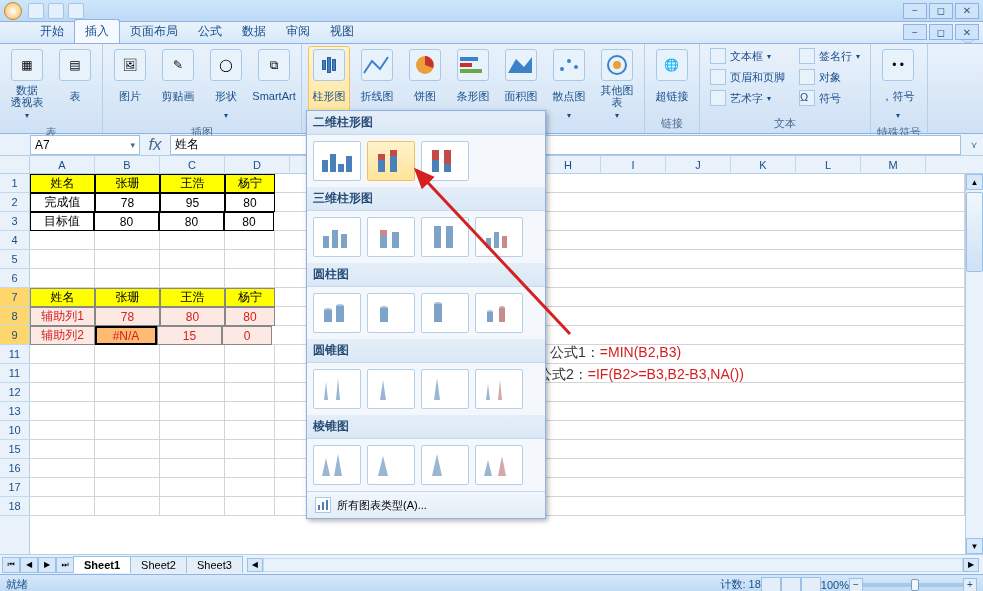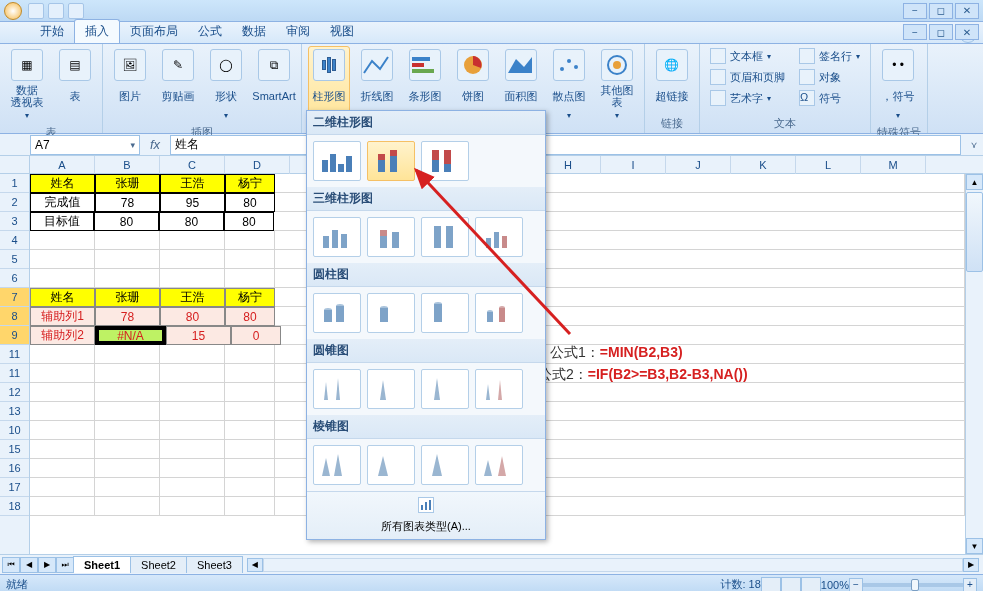--- a/index.html
+++ b/index.html
@@ -35,21 +35,21 @@
 
 
 .glyph-bars span { display:inline-block; width:4px; background:#3b82c9; margin-right:1px; border:1px solid #2e5d94; }
 .glyph-bars .b1{height:10px} .glyph-bars .b2{height:16px} .glyph-bars .b3{height:12px}
 
 
 .namebox-row { height: 22px; display: flex; align-items: center; border-bottom: 1px solid #b4cfe8; background: #e9f2fb; }
 .namebox { width: 110px; height: 20px; margin-left: 30px; border: 1px solid #9cc1e6; background: #fff; display:flex; align-items:center; padding:0 4px; font-size:12px; }
 .namebox .nb-dd { margin-left:auto; font-size:9px; color:#4a6a8f; }
 .fx-controls { display:flex; gap:2px; margin: 0 6px; }
-.fx-btn { width:18px; height:18px; display:flex; align-items:center; justify-content:center; font-size:13px; color:#4a6a8f; font-style:italic; }
+.fx-btn { width:18px; height:18px; display:flex; align-items:center; justify-content:center; font-size:17px; color:#4a6a8f; font-style:italic; }
 .formula-input { flex:1; height:20px; border:1px solid #9cc1e6; background:#fff; padding:0 4px; font-size:12px; margin-right:4px; }
 .fx-expand { width:18px; height:18px; display:flex; align-items:center; justify-content:center; font-size:9px; color:#4a6a8f; }
 
 
 .grid-area { display:flex; height:380px; position:relative; }
 .row-headers { width:30px; background:#e9f2fb; border-right:1px solid #b4cfe8; }
 .col-headers { display:flex; height:18px; background:#e9f2fb; border-bottom:1px solid #b4cfe8; }
 .corner { width:30px; height:18px; background:#e9f2fb; border-right:1px solid #b4cfe8; border-bottom:1px solid #b4cfe8; }
 .col-h { height:18px; border-right:1px solid #c5d8ec; text-align:center; font-size:11px; color:#1a4e8a; line-height:18px; }
 .row-h { height:19px; border-bottom:1px solid #c5d8ec; text-align:center; font-size:11px; color:#1a4e8a; line-height:19px; }
@@ -67,29 +67,29 @@
 .scroll-track { flex:1; background:#e9f2fb; }
 .scroll-thumb { background:linear-gradient(#f1f7fc,#cfe1f5); border:1px solid #9cc1e6; border-radius:2px; }
 
 
 .chart-dd { position:absolute; left:306px; top:110px; width:240px; background:#f4f8fc; border:1px solid #8db2e3; box-shadow:2px 2px 5px rgba(0,0,0,0.3); z-index:10; }
 .chart-sec-hdr { background:linear-gradient(#e4eef8,#dae8f6); padding:3px 6px; font-size:12px; font-weight:bold; color:#2a4e78; border-bottom:1px solid #c5d8ec; }
 .chart-sec-body { display:flex; flex-wrap:wrap; gap:6px; padding:6px; }
 .chart-opt { width:48px; height:40px; border:1px solid #b4cfe8; background:#fff; display:flex; align-items:center; justify-content:center; cursor:pointer; border-radius:2px; }
 .chart-opt.hl { border:1px solid #f5c065; background:linear-gradient(#fff3cd,#ffe498); }
 .chart-opt svg { width:38px; height:30px; }
-.chart-all { display:flex; align-items:center; gap:6px; padding:5px 8px; background:linear-gradient(#f1f7fc,#e4eef8); border-top:1px solid #c5d8ec; font-size:11px; cursor:pointer;flex-direction:column; }
+.chart-all { display:flex; align-items:center; gap:6px; padding:5px 8px; background:linear-gradient(#f1f7fc,#e4eef8); border-top:1px solid #c5d8ec; font-size:11px; cursor:pointer; }
 .chart-all .sicon { width:16px; height:16px; background:#fff; border:1px solid #a9c8e7; display:flex; align-items:center; justify-content:center; }
 
 
 .arrow { position:absolute; left:410px; top:164px; z-index:20; pointer-events:none; }
 
 
 .annot { position:absolute; font-size:14px; z-index:5; color:#333; }
-.annot .fred { color:#d62020;font-weight:bold; }
+.annot .fred { color:#d62020; }
 
 
 .sheet-tabs { height:20px; display:flex; align-items:center; background:#e9f2fb; border-top:1px solid #b4cfe8; }
 .nav-btns { display:flex; margin-left:2px; }
 .nav-b { width:18px; height:16px; background:#d6e8fa; border:1px solid #9cc1e6; display:flex; align-items:center; justify-content:center; font-size:8px; cursor:pointer; }
 .stab { padding:2px 10px; font-size:11px; border:1px solid #9cc1e6; border-bottom:none; margin-left:-1px; background:#e4eef8; cursor:pointer; }
 .stab.active { background:#fff; font-weight:bold; }
 .hscroll { flex:1; display:flex; align-items:center; margin:0 4px; }
 .hscroll .scroll-btn { width:16px; height:14px; }
 .hscroll .track { flex:1; height:14px; background:#e9f2fb; border:1px solid #c5d8ec; }
@@ -190,36 +190,36 @@
             <svg viewBox="0 0 30 24">
               <polyline points="2,20 10,8 18,16 26,4" stroke="#3b82c9" stroke-width="2" fill="none"></polyline>
             </svg>
           </div>
           <div class="lbl">折线图</div>
           <span class="dd-arrow">▾</span>
         </div>
       <div class="big-btn">
           <div class="bicon">
             <svg viewBox="0 0 30 24">
+              <circle cx="15" cy="12" r="9" fill="#e8a03a"></circle>
+              <path d="M15 12 L15 3 A9 9 0 0 1 23 15 Z" fill="#c83030"></path>
+            </svg>
+          </div>
+          <div class="lbl">饼图</div>
+          <span class="dd-arrow">▾</span>
+        </div>
+      <div class="big-btn">
+          <div class="bicon">
+            <svg viewBox="0 0 30 24">
               <rect x="2" y="4" width="18" height="4" fill="#3b82c9"></rect>
               <rect x="2" y="10" width="12" height="4" fill="#c83030"></rect>
               <rect x="2" y="16" width="22" height="4" fill="#6aa84f"></rect>
             </svg>
           </div>
           <div class="lbl">条形图</div>
-          <span class="dd-arrow">▾</span>
-        </div>
-      <div class="big-btn">
-          <div class="bicon">
-            <svg viewBox="0 0 30 24">
-              <circle cx="15" cy="12" r="9" fill="#e8a03a"></circle>
-              <path d="M15 12 L15 3 A9 9 0 0 1 23 15 Z" fill="#c83030"></path>
-            </svg>
-          </div>
-          <div class="lbl">饼图</div>
           <span class="dd-arrow">▾</span>
         </div>
       <div class="big-btn">
           <div class="bicon">
             <svg viewBox="0 0 30 24">
               <polygon points="2,20 10,6 18,14 26,4 26,20" fill="#3b82c9"></polygon>
             </svg>
           </div>
           <div class="lbl">面积图</div>
           <span class="dd-arrow">▾</span>
@@ -407,21 +407,21 @@
     </div>
     <div class="row">
       <div class="cell red" style="width:65px;background:#fce9e3;border:1px solid #888">辅助列1</div>
       <div class="cell red" style="width:65px;background:#fce9e3;border:1px solid #888">78</div>
       <div class="cell red" style="width:65px;background:#fce9e3;border:1px solid #888">80</div>
       <div class="cell red" style="width:50px;background:#fce9e3;border:1px solid #888">80</div>
       <div class="cell" style="flex:1"></div>
     </div>
     <div class="row">
       <div class="cell red" style="width:65px;background:#fce9e3;border:1px solid #888">辅助列2</div>
-      <div class="cell red" style="width:71px;background:#bef264;border:4px solid #000000">#N/A</div>
+      <div class="cell red" style="width:62px;background:#fdba74;border:2px solid #000000">#N/A</div>
       <div class="cell red" style="width:65px;background:#fce9e3;border:1px solid #888">15</div>
       <div class="cell red" style="width:50px;background:#fce9e3;border:1px solid #888">0</div>
       <div class="cell" style="flex:1"></div>
     </div>
     <div class="row">
         <div class="cell" style="width:65px"></div>
         <div class="cell" style="width:65px"></div>
         <div class="cell" style="width:65px"></div>
         <div class="cell" style="width:50px"></div>
         <div class="cell" style="flex:1"></div>

